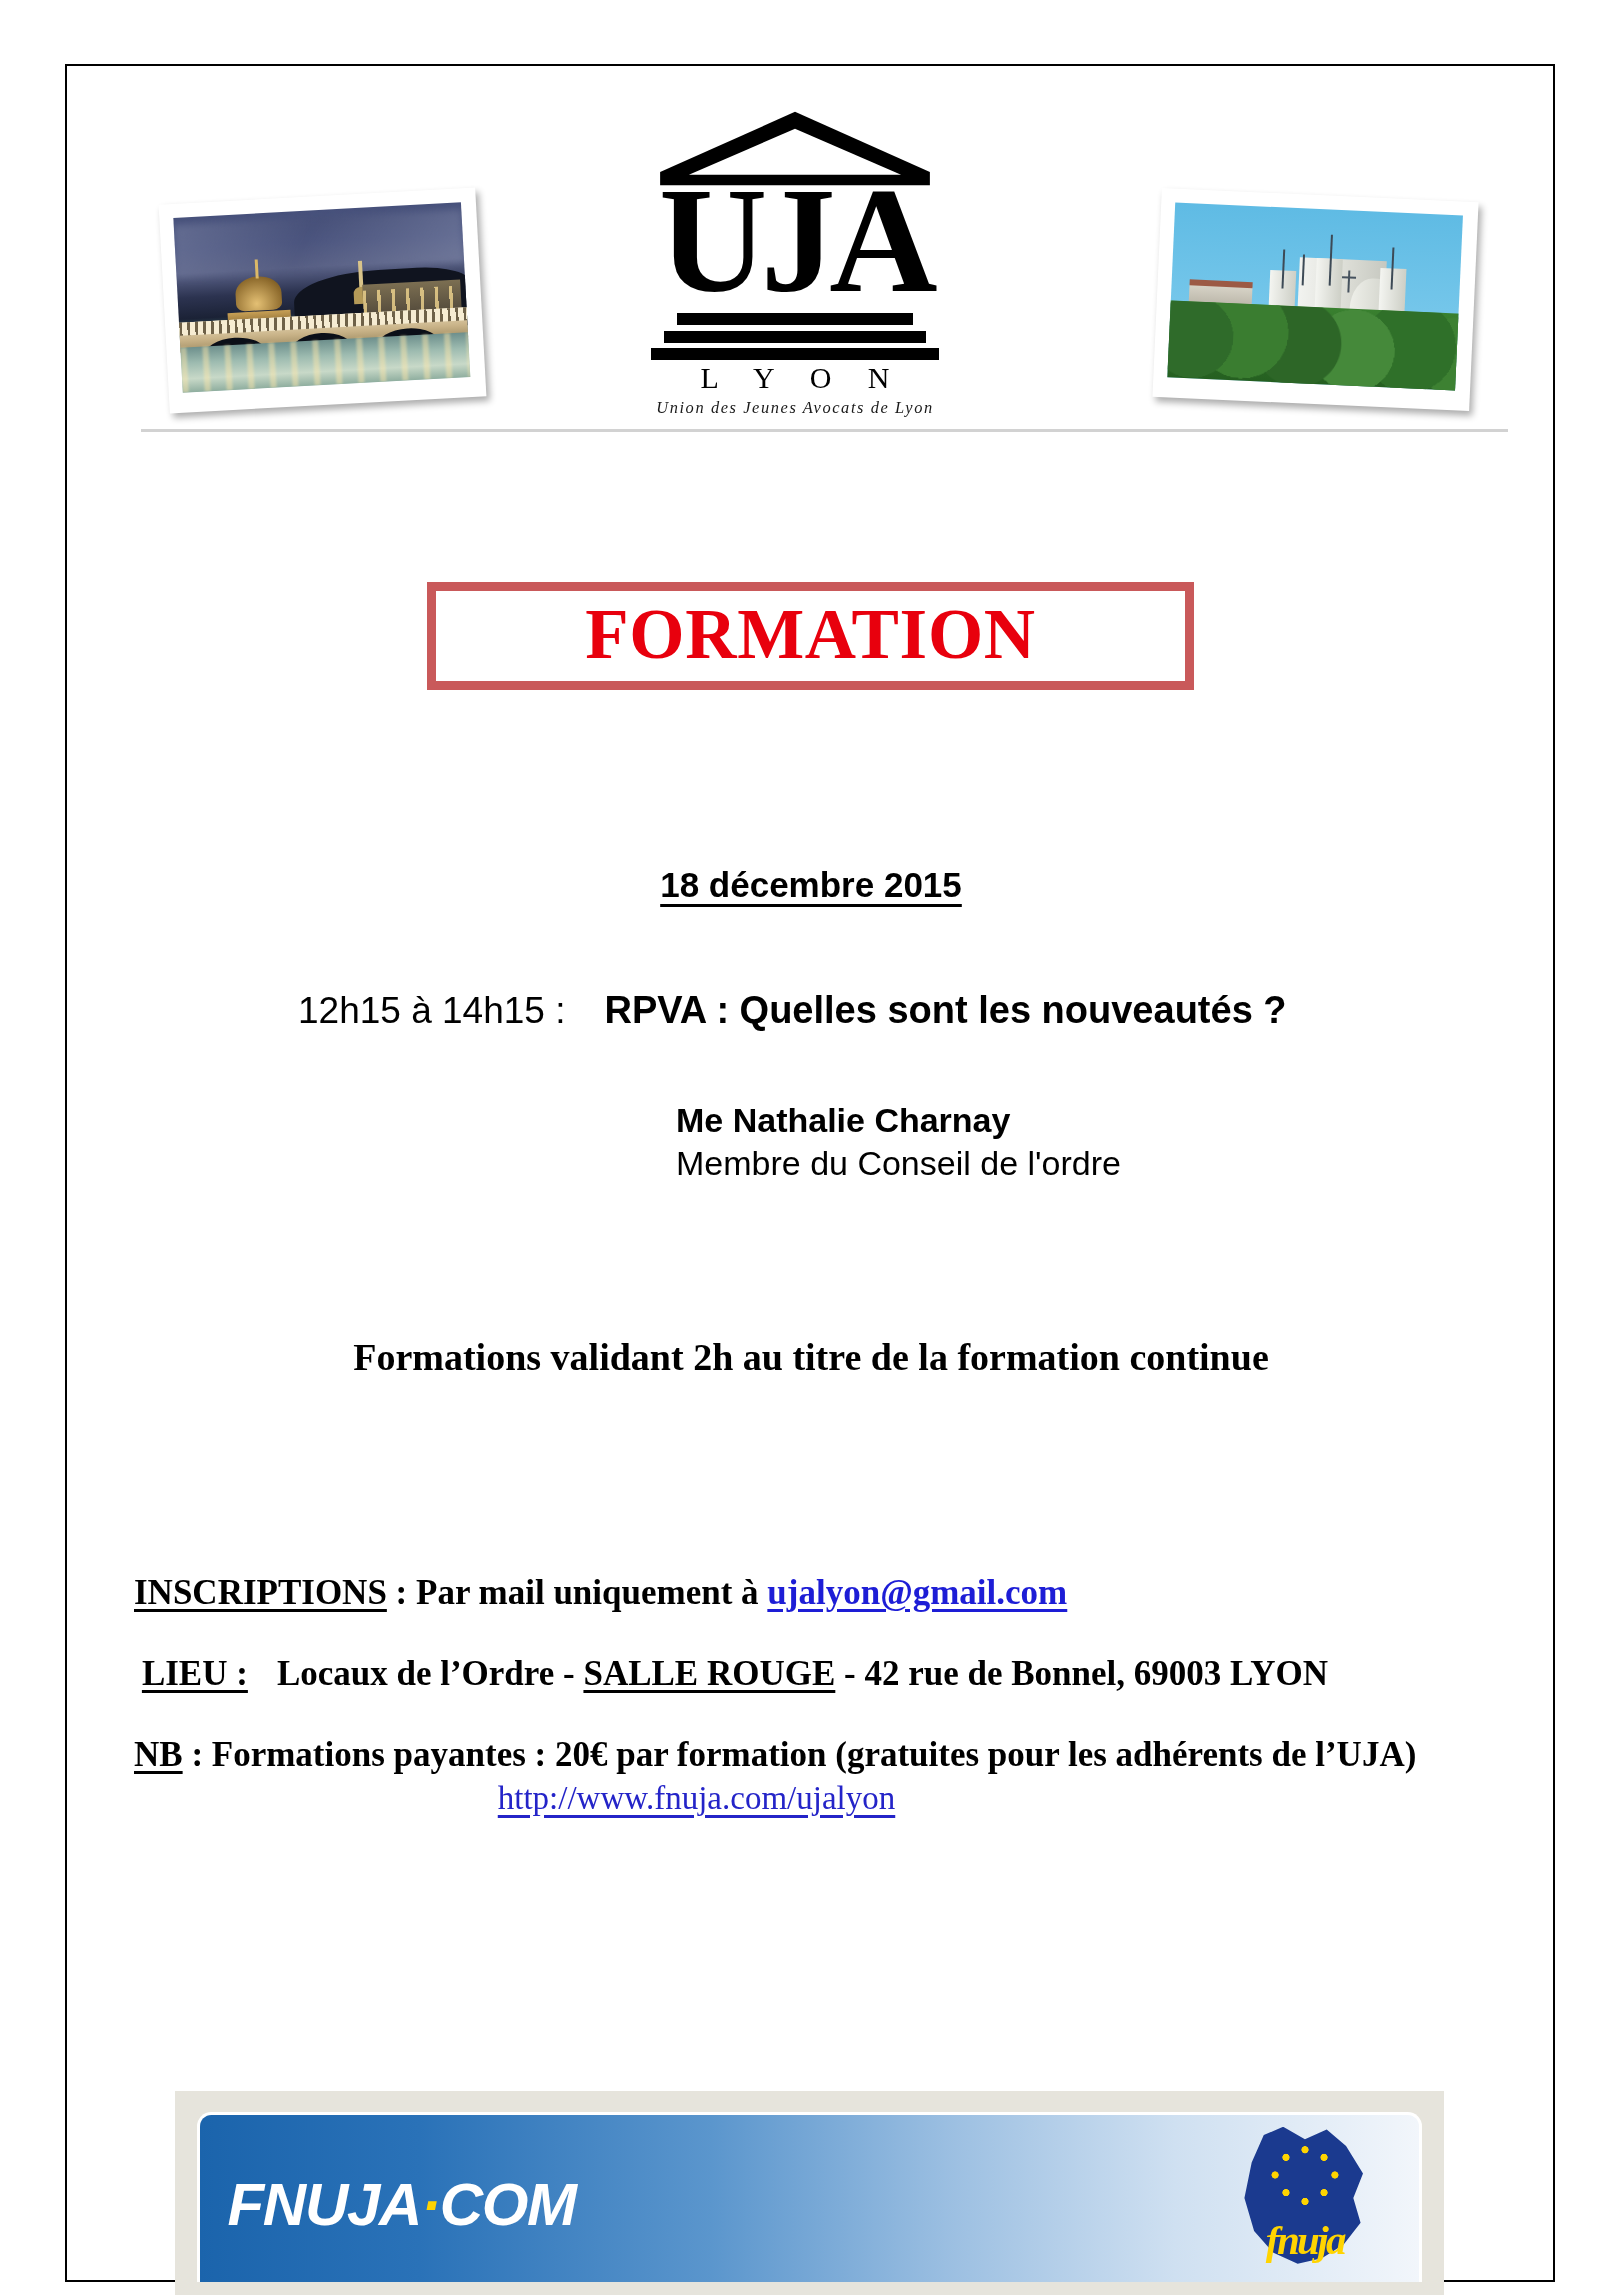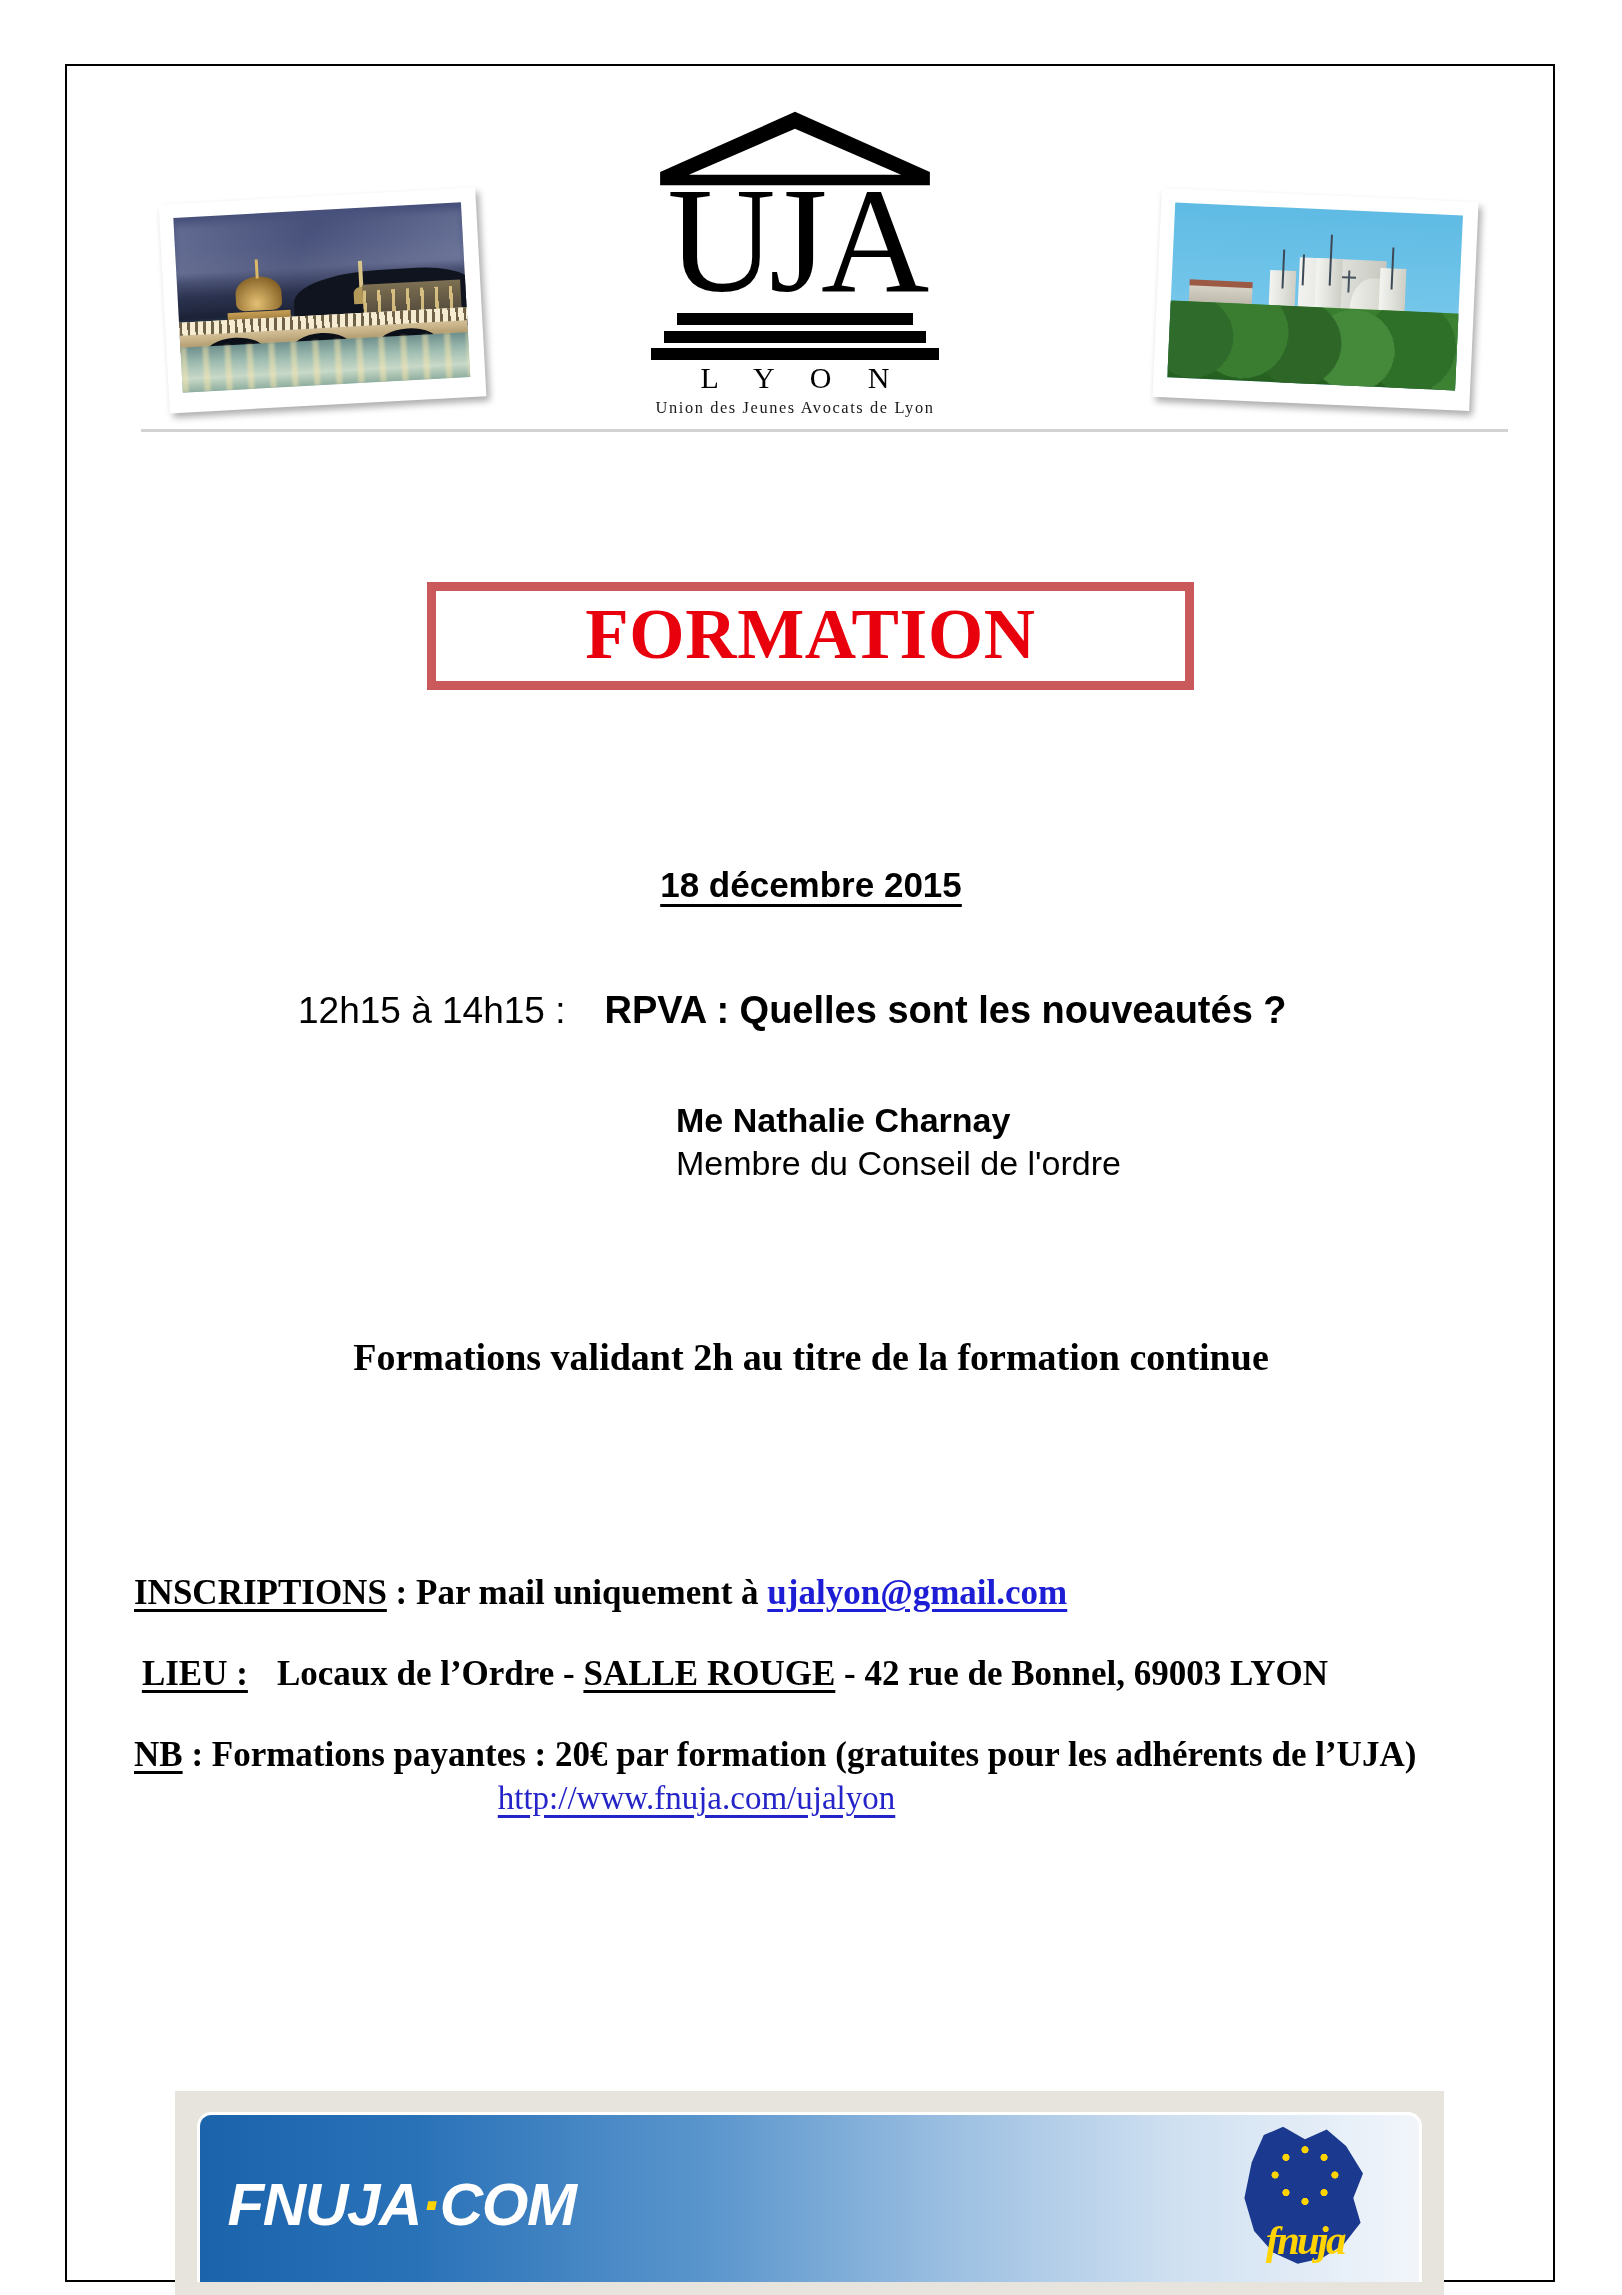--- a/index.html
+++ b/index.html
@@ -200,21 +200,21 @@
   .logo .pediment {
     position: absolute; left: 50%; top: 3.9px;
     transform: translateX(-50%);
   }
   .logo .letters {
     position: absolute;
     left: 0; right: 0;
     top: 65px;
     text-align: center;
     font-family: "Liberation Serif", serif;
-    font-weight: normal;
+    font-weight: bold;
     font-size: 150px;
     letter-spacing: -6.5px;
     line-height: 0.94;
     color: #000000;
   }
   .logo .bar {
     position: absolute;
     background: #000000;
     left: 50%;
     transform: translateX(-50%);
@@ -228,20 +228,21 @@
     font-family: "Liberation Serif", serif;
     font-size: 30px;
     letter-spacing: 14.4px;
     text-indent: 14.4px;
     color: #000000;
   }
   .logo .tagline {
     position: absolute; left: 0; right: 0; top: 293px;
     text-align: center;
     font-family: "Liberation Serif", serif;
+    font-style: italic;
     font-size: 16.4px;
     letter-spacing: 1.6px;
     color: #1a1a1a;
   }
 
   .header-rule {
     position: absolute;
     left: 141px;
     top: 429px;
     width: 1367px;

